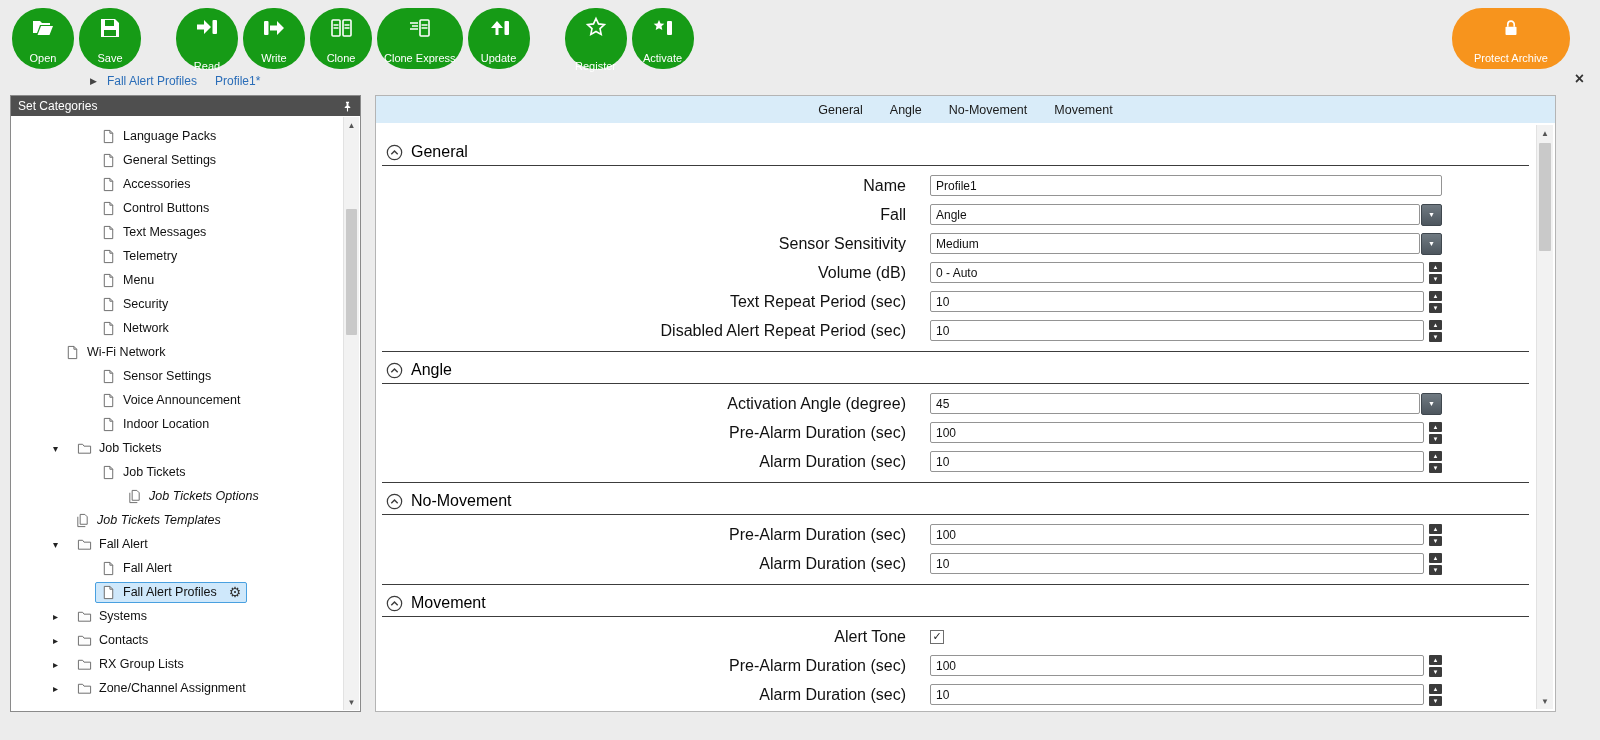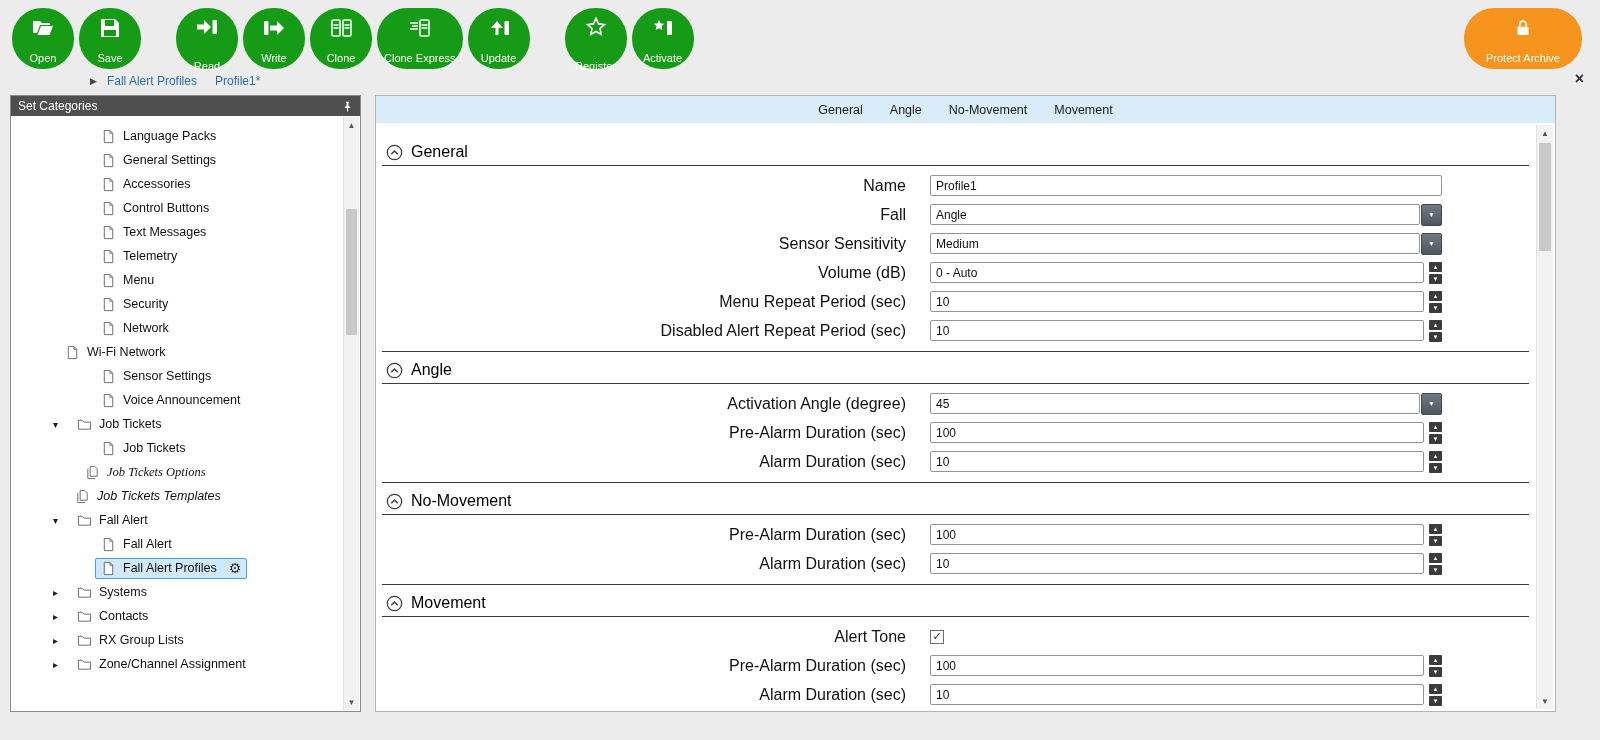--- a/index.html
+++ b/index.html
@@ -14,21 +14,21 @@
   
   .toolbar { display: flex; align-items: flex-start; padding: 8px 14px 0 12px; height: 70px; }
   .tb-btn {
     min-width: 62px; height: 61px; padding: 7px 7px 5px; margin-right: 5px;
     background: #169b16; color: #fff; display: flex; flex-direction: column;
     align-items: center; justify-content: space-between; cursor: pointer; flex: none; border-radius: 30px;
   }
   .tb-btn .tb-label { font-size: 11px; white-space: nowrap; }
   .tb-btn .tb-icon { display: flex; align-items: center; justify-content: center; height: 26px; }
   .tb-btn.gap-before { margin-left: 30px; gap: 21px; }
-  .tb-btn.push-right { margin-left: auto; margin-right: 4px; }
+  .tb-btn.push-right { margin-left: auto; margin-right: 16px; }
   .tb-btn.orange { background: #f7941d; min-width: 118px; }
 
   
   .crumb-row { height: 22px; display: flex; align-items: center; padding-left: 90px; position: relative; }
   .crumb-arrow { font-size: 9px; color: #444; margin-right: 10px; }
   .crumb-link { color: #2a6db8; font-size: 12px; margin-right: 18px; cursor: pointer; }
   .close-btn { position: absolute; right: 16px; top: 1px; font-size: 16px; font-weight: bold; color: #333; cursor: pointer; line-height: 1; }
 
   
   .main-wrap { display: flex; margin: 3px 44px 0 10px; height: 617px; }
@@ -342,20 +342,33 @@
       <span class="tw-icon">
               <svg viewBox="0 0 16 16" width="15" height="15">
                 <path d="M3.5 1.5h6l3 3v10h-9z" fill="#fff" stroke="#666" stroke-width="1"></path>
                 <path d="M9.5 1.5v3h3" fill="none" stroke="#666" stroke-width="1"></path>
               </svg>
             </span>
       <span class="tw-label">Voice Announcement</span>
 
     </span>
   </div>
+        <div class="tree-row" style="padding-left: 66px;">
+    <span class="tw-exp"></span>
+    <span class="tw-body">
+      <span class="tw-icon">
+              <svg viewBox="0 0 16 16" width="15" height="15">
+                <path d="M3.5 1.5h6l3 3v10h-9z" fill="#fff" stroke="#666" stroke-width="1"></path>
+                <path d="M9.5 1.5v3h3" fill="none" stroke="#666" stroke-width="1"></path>
+              </svg>
+            </span>
+      <span class="tw-label">Indoor Location</span>
+
+    </span>
+  </div>
         <div class="tree-row" style="padding-left: 42px;">
     <span class="tw-exp">▾</span>
     <span class="tw-body">
       <span class="tw-icon">
               <svg viewBox="0 0 16 16" width="15" height="15">
                 <path d="M1.5 3.5h4.5l1.5 2h7v7.5h-13z" fill="#fdfdfd" stroke="#666" stroke-width="1"></path>
               </svg>
             </span>
       <span class="tw-label">Job Tickets</span>
 
@@ -367,21 +380,21 @@
       <span class="tw-icon">
               <svg viewBox="0 0 16 16" width="15" height="15">
                 <path d="M3.5 1.5h6l3 3v10h-9z" fill="#fff" stroke="#666" stroke-width="1"></path>
                 <path d="M9.5 1.5v3h3" fill="none" stroke="#666" stroke-width="1"></path>
               </svg>
             </span>
       <span class="tw-label">Job Tickets</span>
 
     </span>
   </div>
-        <div class="tree-row" style="padding-left: 50px; font-family: Liberation Serif, serif;">
+        <div class="tree-row" style="padding-left: 92px;">
     <span class="tw-exp"></span>
     <span class="tw-body">
       <span class="tw-icon">
               <svg viewBox="0 0 16 16" width="15" height="15">
                 <path d="M5.5 1.5h5l2.5 2.5v8h-7.5z" fill="#fff" stroke="#666" stroke-width="1"></path>
                 <path d="M3 4v10.5h8" fill="none" stroke="#666" stroke-width="1"></path>
               </svg>
             </span>
       <span class="tw-label italic">Job Tickets Options</span>
 
@@ -541,21 +554,21 @@
     <div class="row-label">Volume (dB)</div>
     <div class="row-control">
                 <input class="txt" value="0 - Auto" style="">
                 <span class="spin">
                   <span class="spin-btn">▲</span>
                   <span class="spin-btn">▼</span>
                 </span>
               </div>
   </div>
             <div class="form-row">
-    <div class="row-label">Menu Repeat Period (sec)</div>
+    <div class="row-label">Text Repeat Period (sec)</div>
     <div class="row-control">
                 <input class="txt" value="10" style="">
                 <span class="spin">
                   <span class="spin-btn">▲</span>
                   <span class="spin-btn">▼</span>
                 </span>
               </div>
   </div>
             <div class="form-row">
     <div class="row-label">Disabled Alert Repeat Period (sec)</div>

